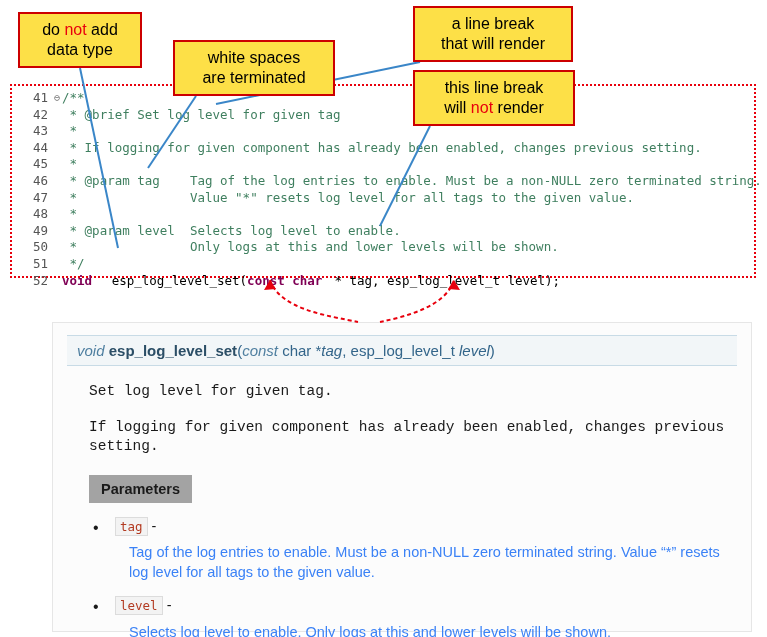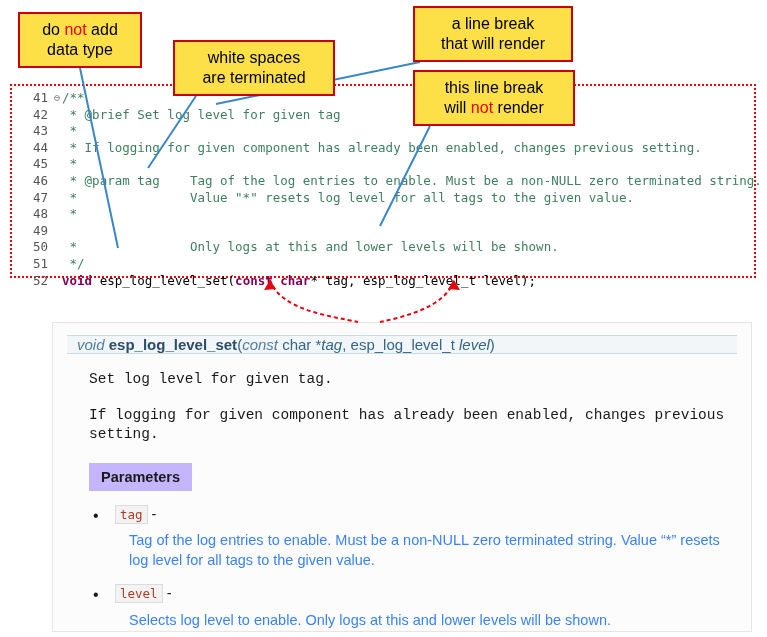--- a/index.html
+++ b/index.html
@@ -71,21 +71,21 @@
   }
   .fold {
     width: 10px;
     min-width: 10px;
     color: #777777;
     font-size: 10px;
     text-align: center;
   }
   .code-text { color: #3f7f5f; }
   .code-text .kw { color: #7f0055; font-weight: bold; }
-  .code-text .plain { color: #000000; }
+  .code-text .plain { color: #000000; margin-left: 12px; }
 
   
   #arrows { position: absolute; left: 240px; top: 276px; width: 260px; height: 52px; z-index: 3; }
 
   
   #doc-panel {
     position: absolute;
     left: 52px;
     top: 322px;
     width: 700px;
@@ -93,39 +93,39 @@
     background: #fcfcfc;
     border: 1px solid #e6e6e6;
     box-sizing: border-box;
     z-index: 2;
   }
   #doc-signature {
     margin: 12px 14px 0 14px;
     background: #f2f6f8;
     border-top: 1px solid #c8dbe6;
     border-bottom: 1px solid #c8dbe6;
-    padding: 0 10px;
+    padding: 6px 10px;
     font-family: "Liberation Sans", sans-serif;
     font-size: 15px;
     color: #33658a;
   }
   #doc-signature .fn { color: #2b4e66; font-weight: bold; }
   #doc-signature .kw { color: #4f7fa0; font-style: italic; }
   #doc-signature .it { font-style: italic; }
   .doc-para {
     margin: 16px 14px 0 36px;
     font-size: 14.5px;
     color: #1a1a1a;
     line-height: 1.35;
     font-family: Liberation Mono, monospace;
   }
   #params-header {
     margin: 18px 14px 0 36px;
     display: inline-block;
-    background: #c4b5fd;
+    background: #a3a3a3;
     padding: 6px 12px;
     font-size: 14.5px;
     font-weight: bold;
     color: #1a1a1a;
   }
   .param-item {
     margin: 14px 14px 0 62px;
     position: relative;
     font-size: 14.5px;
     color: #1a1a1a;
@@ -190,21 +190,21 @@
 <div id="code-block">
   <div id="code-lines">
       <div class="code-line"><span class="ln">41</span><span class="fold">⊖</span><span class="code-text"><span>/**</span></span></div>
       <div class="code-line"><span class="ln">42</span><span class="fold"></span><span class="code-text"><span> * @brief Set log level for given tag</span></span></div>
       <div class="code-line"><span class="ln">43</span><span class="fold"></span><span class="code-text"><span> *</span></span></div>
       <div class="code-line"><span class="ln">44</span><span class="fold"></span><span class="code-text"><span> * If logging for given component has already been enabled, changes previous setting.</span></span></div>
       <div class="code-line"><span class="ln">45</span><span class="fold"></span><span class="code-text"><span> *</span></span></div>
       <div class="code-line"><span class="ln">46</span><span class="fold"></span><span class="code-text"><span> * @param tag    Tag of the log entries to enable. Must be a non-NULL zero terminated string.</span></span></div>
       <div class="code-line"><span class="ln">47</span><span class="fold"></span><span class="code-text"><span> *               Value "*" resets log level for all tags to the given value.</span></span></div>
       <div class="code-line"><span class="ln">48</span><span class="fold"></span><span class="code-text"><span> *</span></span></div>
-      <div class="code-line"><span class="ln">49</span><span class="fold"></span></div>
+      <div class="code-line"><span class="ln">49</span><span class="fold"></span><span class="code-text"><span> * @param level  Selects log level to enable.</span></span></div>
       <div class="code-line"><span class="ln">50</span><span class="fold"></span><span class="code-text"><span> *               Only logs at this and lower levels will be shown.</span></span></div>
       <div class="code-line"><span class="ln">51</span><span class="fold"></span><span class="code-text"><span> */</span></span></div>
       <div class="code-line"><span class="ln">52</span><span class="fold"></span><span class="code-text"><span class="kw">void</span><span class="plain"> esp_log_level_set(</span><span class="kw">const char</span><span class="plain">* tag, esp_log_level_t level);</span></span></div>
     </div>
 </div>
 
 <svg id="arrows" viewBox="0 0 260 52">
   <path d="M 30 4 C 40 34, 90 40, 118 46" stroke="#e8000d" stroke-width="2" fill="none" stroke-dasharray="4,3"></path>
   <path d="M 140 46 C 168 40, 206 30, 214 4" stroke="#e8000d" stroke-width="2" fill="none" stroke-dasharray="4,3"></path>
   <polygon points="30,4 24,14 36,13" fill="#e8000d"></polygon>

